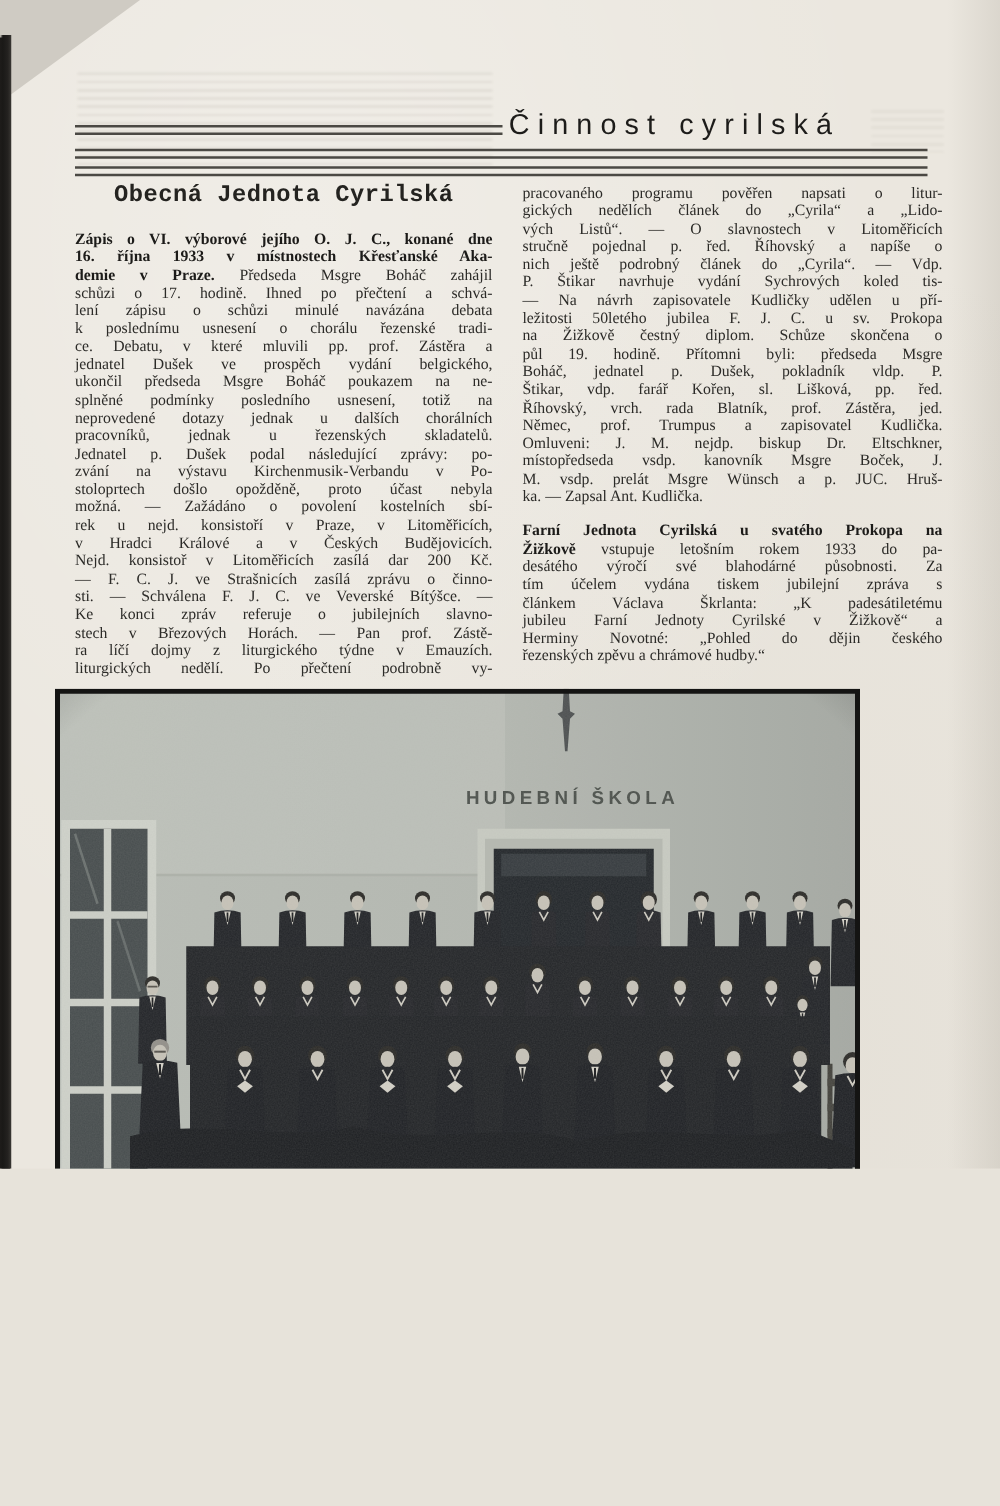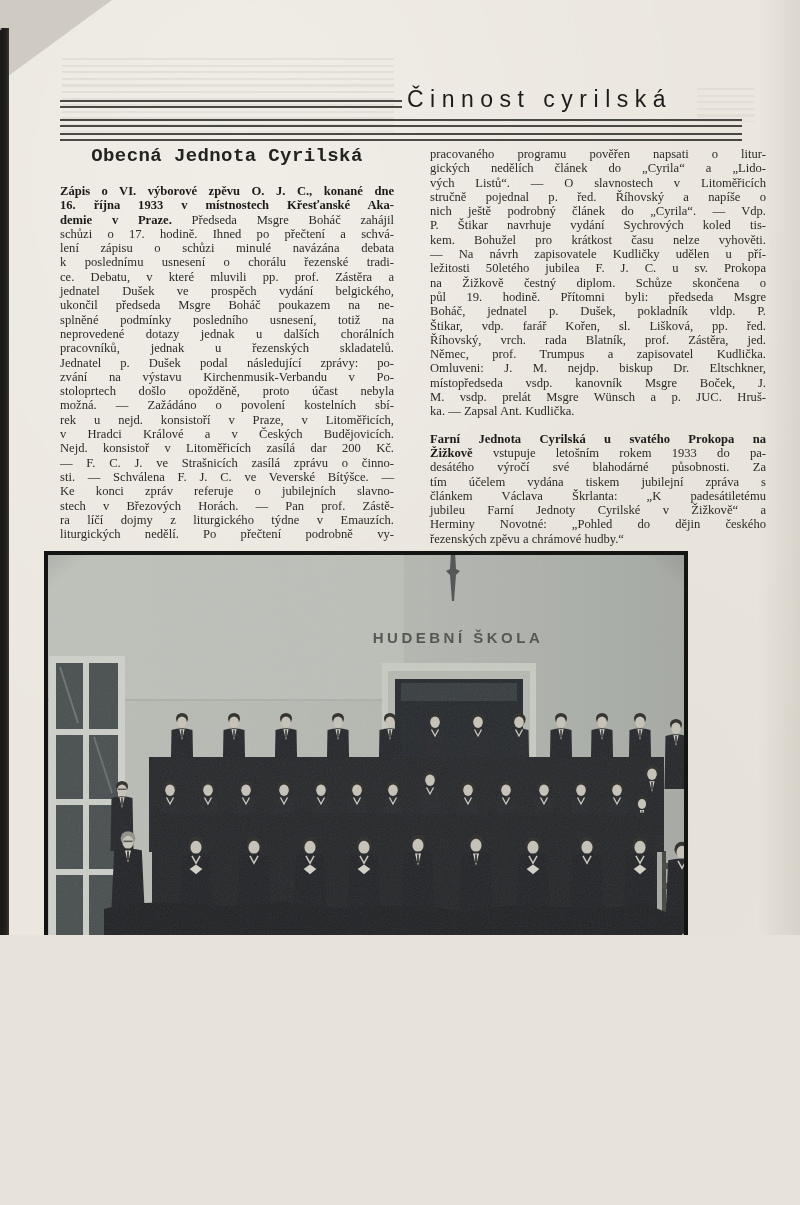--- a/index.html
+++ b/index.html
@@ -25,21 +25,21 @@
   .rule{position:absolute;height:2px;background:#34322e;opacity:.88;}
   .rule.thin{height:1.5px;}
   .masthead-title{position:absolute;left:407px;top:86px;font-family:"Liberation Sans",sans-serif;
          font-size:23px;font-weight:500;letter-spacing:6.5px;color:#1d1c1a;white-space:nowrap;}
   
   .col-heading{position:absolute;left:60px;top:145px;width:334px;text-align:center;
          font-family:Liberation Mono, monospace;font-size:19px;font-weight:700;
          letter-spacing:.4px;color:#242320;}
   .col{position:absolute;width:334px;font-size:12.6px;line-height:14.3px;color:#2c2b28;}
   .col-left{left:60px;top:184px;}
-  .col-right{left:430px;top:147px;width:336px;}
+  .col-right{left:418px;top:147px;width:336px;}
   .tl{text-align:justify;text-align-last:justify;white-space:nowrap;}
   .tl-last{text-align-last:left;}
   .tl b{font-weight:bold;color:#1c1b19;}
   .para-gap{height:13px;}
   
   .photo-wrap{position:absolute;left:44px;top:551px;width:644px;height:492px;}
   
   .caption{position:absolute;left:44px;top:1061px;width:600px;text-align:right;
            font-family:"Liberation Sans",sans-serif;font-size:11.5px;color:#3c3b38;letter-spacing:.2px;}
   .folio{position:absolute;left:0;top:1090px;width:744px;text-align:center;
@@ -68,21 +68,21 @@
   <div class="rule thin" style="left:60px;top:106px;width:342px;"></div>
   <div class="masthead-title">Činnost cyrilská</div>
   <div class="rule" style="left:60px;top:119px;width:682px;"></div>
   <div class="rule thin" style="left:60px;top:125px;width:682px;"></div>
   <div class="rule" style="left:60px;top:133px;width:682px;"></div>
   <div class="rule thin" style="left:60px;top:139px;width:682px;"></div>
 
   <div class="col-heading">Obecná Jednota Cyrilská</div>
 
   <div class="col col-left">
-      <div class="tl"><b>Zápis o VI. výborové zpěvu O. J. C., konané dne</b></div>
+      <div class="tl"><b>Zápis o VI. výborové jejího O. J. C., konané dne</b></div>
       <div class="tl"><b>16. října 1933 v místnostech Křesťanské Aka-</b></div>
       <div class="tl"><b>demie v Praze.</b> Předseda Msgre Boháč zahájil</div>
       <div class="tl">schůzi o 17. hodině. Ihned po přečtení a schvá-</div>
       <div class="tl">lení zápisu o schůzi minulé navázána debata</div>
       <div class="tl">k poslednímu usnesení o chorálu řezenské tradi-</div>
       <div class="tl">ce. Debatu, v které mluvili pp. prof. Zástěra a</div>
       <div class="tl">jednatel Dušek ve prospěch vydání belgického,</div>
       <div class="tl">ukončil předseda Msgre Boháč poukazem na ne-</div>
       <div class="tl">splněné podmínky posledního usnesení, totiž na</div>
       <div class="tl">neprovedené dotazy jednak u dalších chorálních</div>
@@ -103,21 +103,20 @@
     </div>
 
   <div class="col col-right">
     <div>
         <div class="tl">pracovaného programu pověřen napsati o litur-</div>
         <div class="tl">gických nedělích článek do „Cyrila“ a „Lido-</div>
         <div class="tl">vých Listů“. — O slavnostech v Litoměřicích</div>
         <div class="tl">stručně pojednal p. řed. Říhovský a napíše o</div>
         <div class="tl">nich ještě podrobný článek do „Cyrila“. — Vdp.</div>
         <div class="tl">P. Štikar navrhuje vydání Sychrových koled tis-</div>
-        <div class="tl">kem. Bohužel pro krátkost času nelze vyhověti.</div>
         <div class="tl">— Na návrh zapisovatele Kudličky udělen u pří-</div>
         <div class="tl">ležitosti 50letého jubilea F. J. C. u sv. Prokopa</div>
         <div class="tl">na Žižkově čestný diplom. Schůze skončena o</div>
         <div class="tl">půl 19. hodině. Přítomni byli: předseda Msgre</div>
         <div class="tl">Boháč, jednatel p. Dušek, pokladník vldp. P.</div>
         <div class="tl">Štikar, vdp. farář Kořen, sl. Lišková, pp. řed.</div>
         <div class="tl">Říhovský, vrch. rada Blatník, prof. Zástěra, jed.</div>
         <div class="tl">Němec, prof. Trumpus a zapisovatel Kudlička.</div>
         <div class="tl">Omluveni: J. M. nejdp. biskup Dr. Eltschkner,</div>
         <div class="tl">místopředseda vsdp. kanovník Msgre Boček, J.</div>

